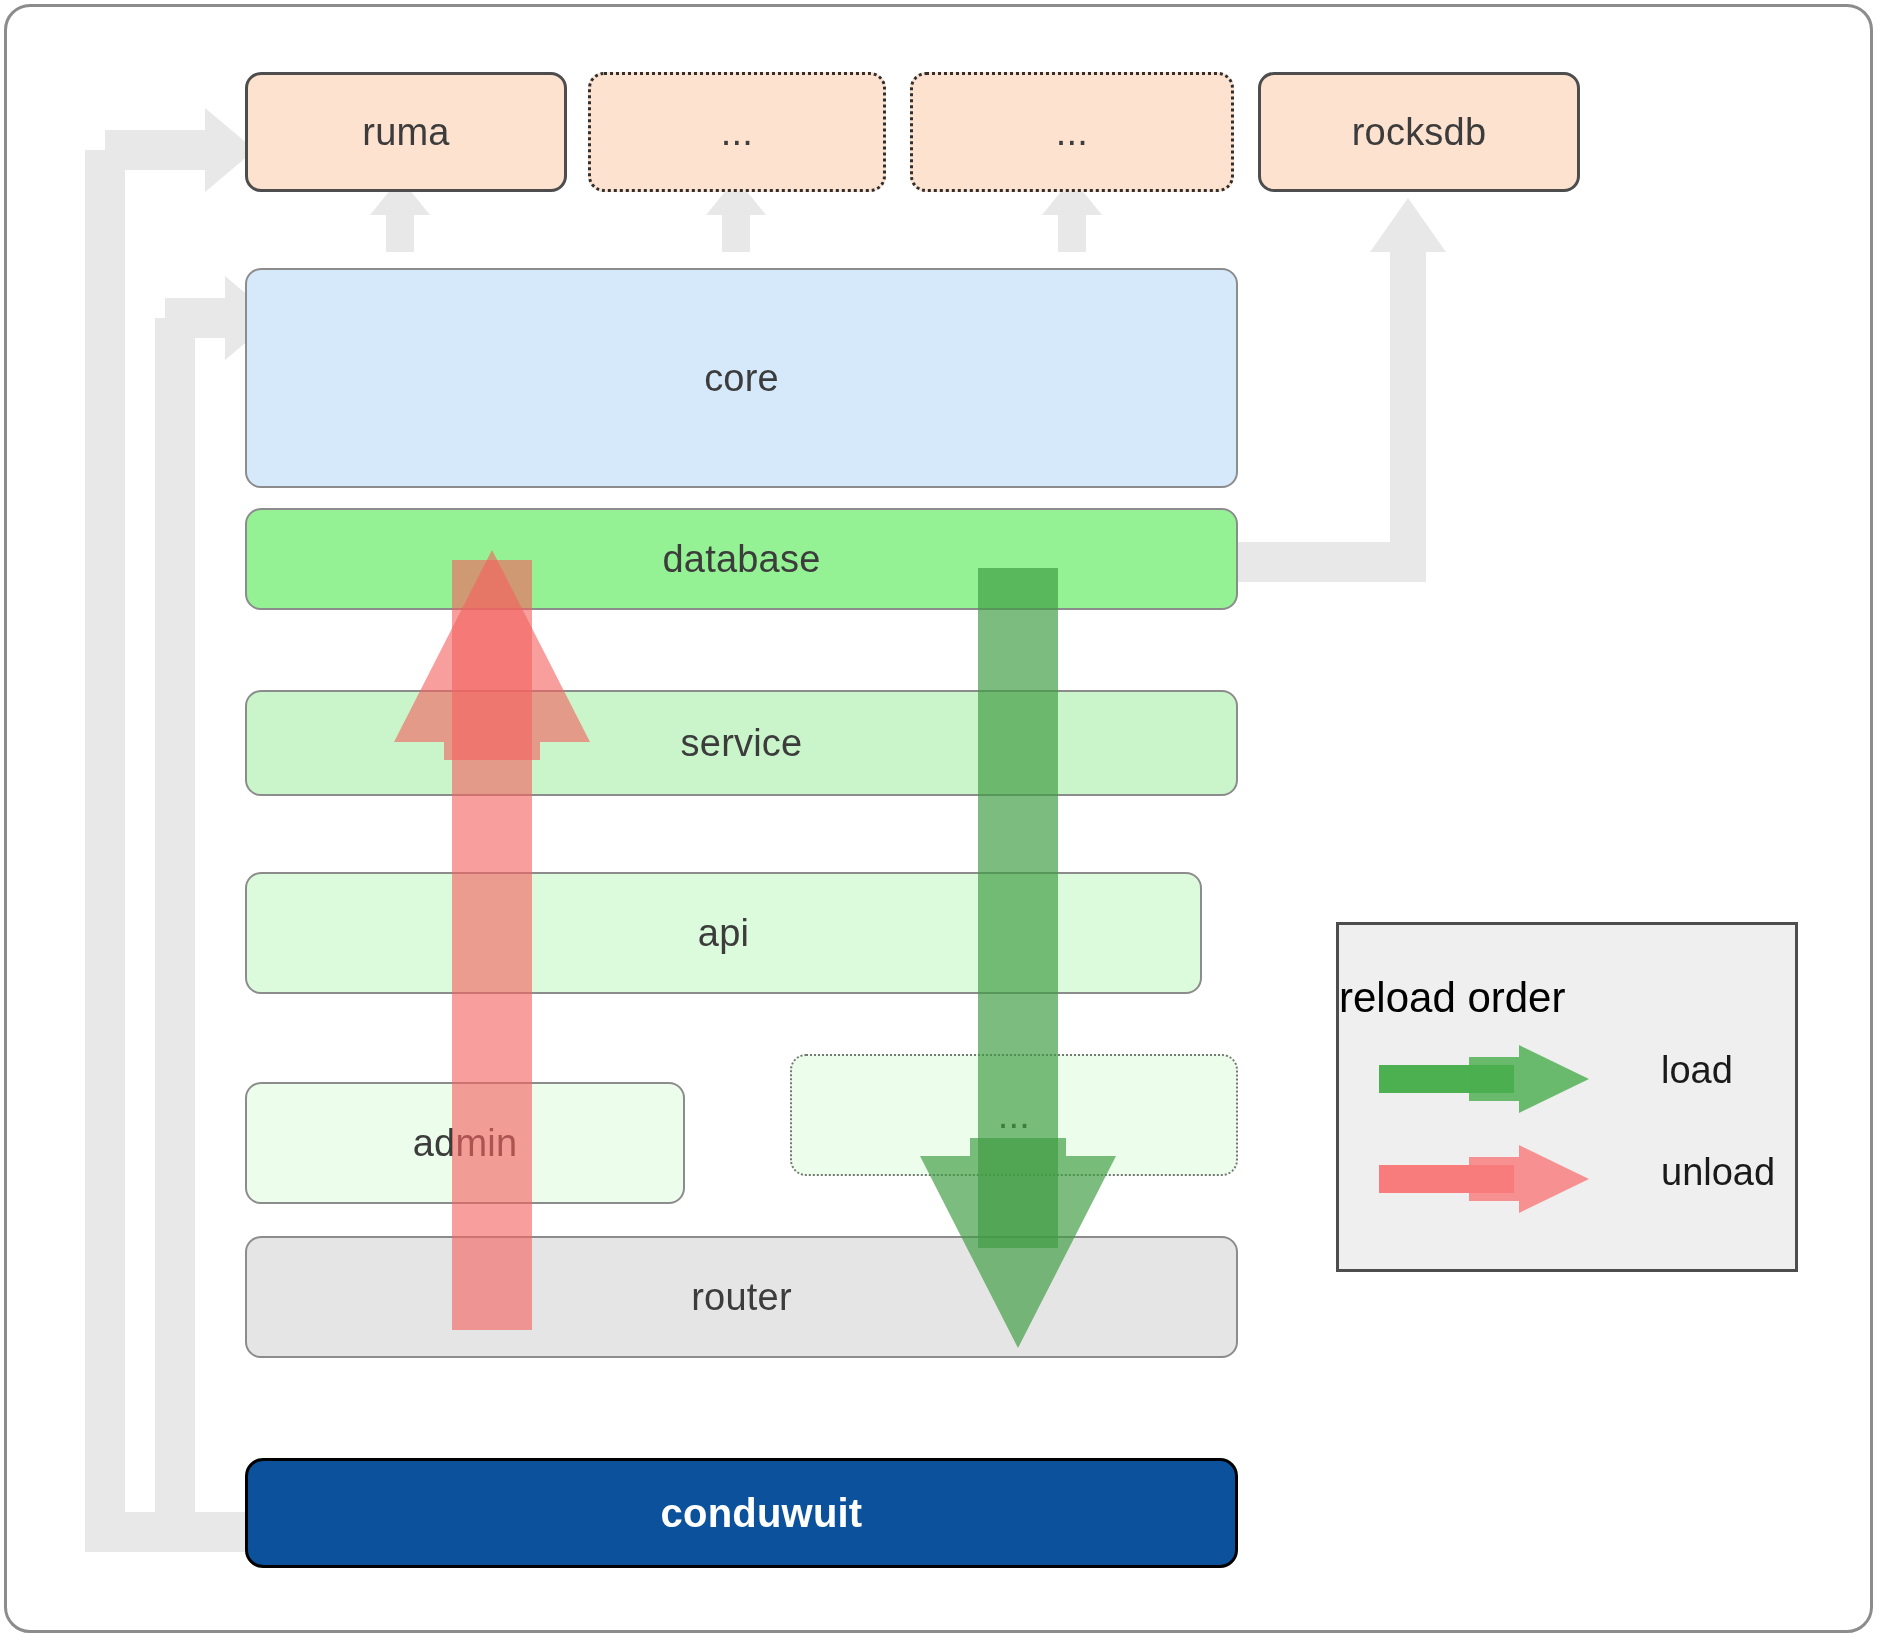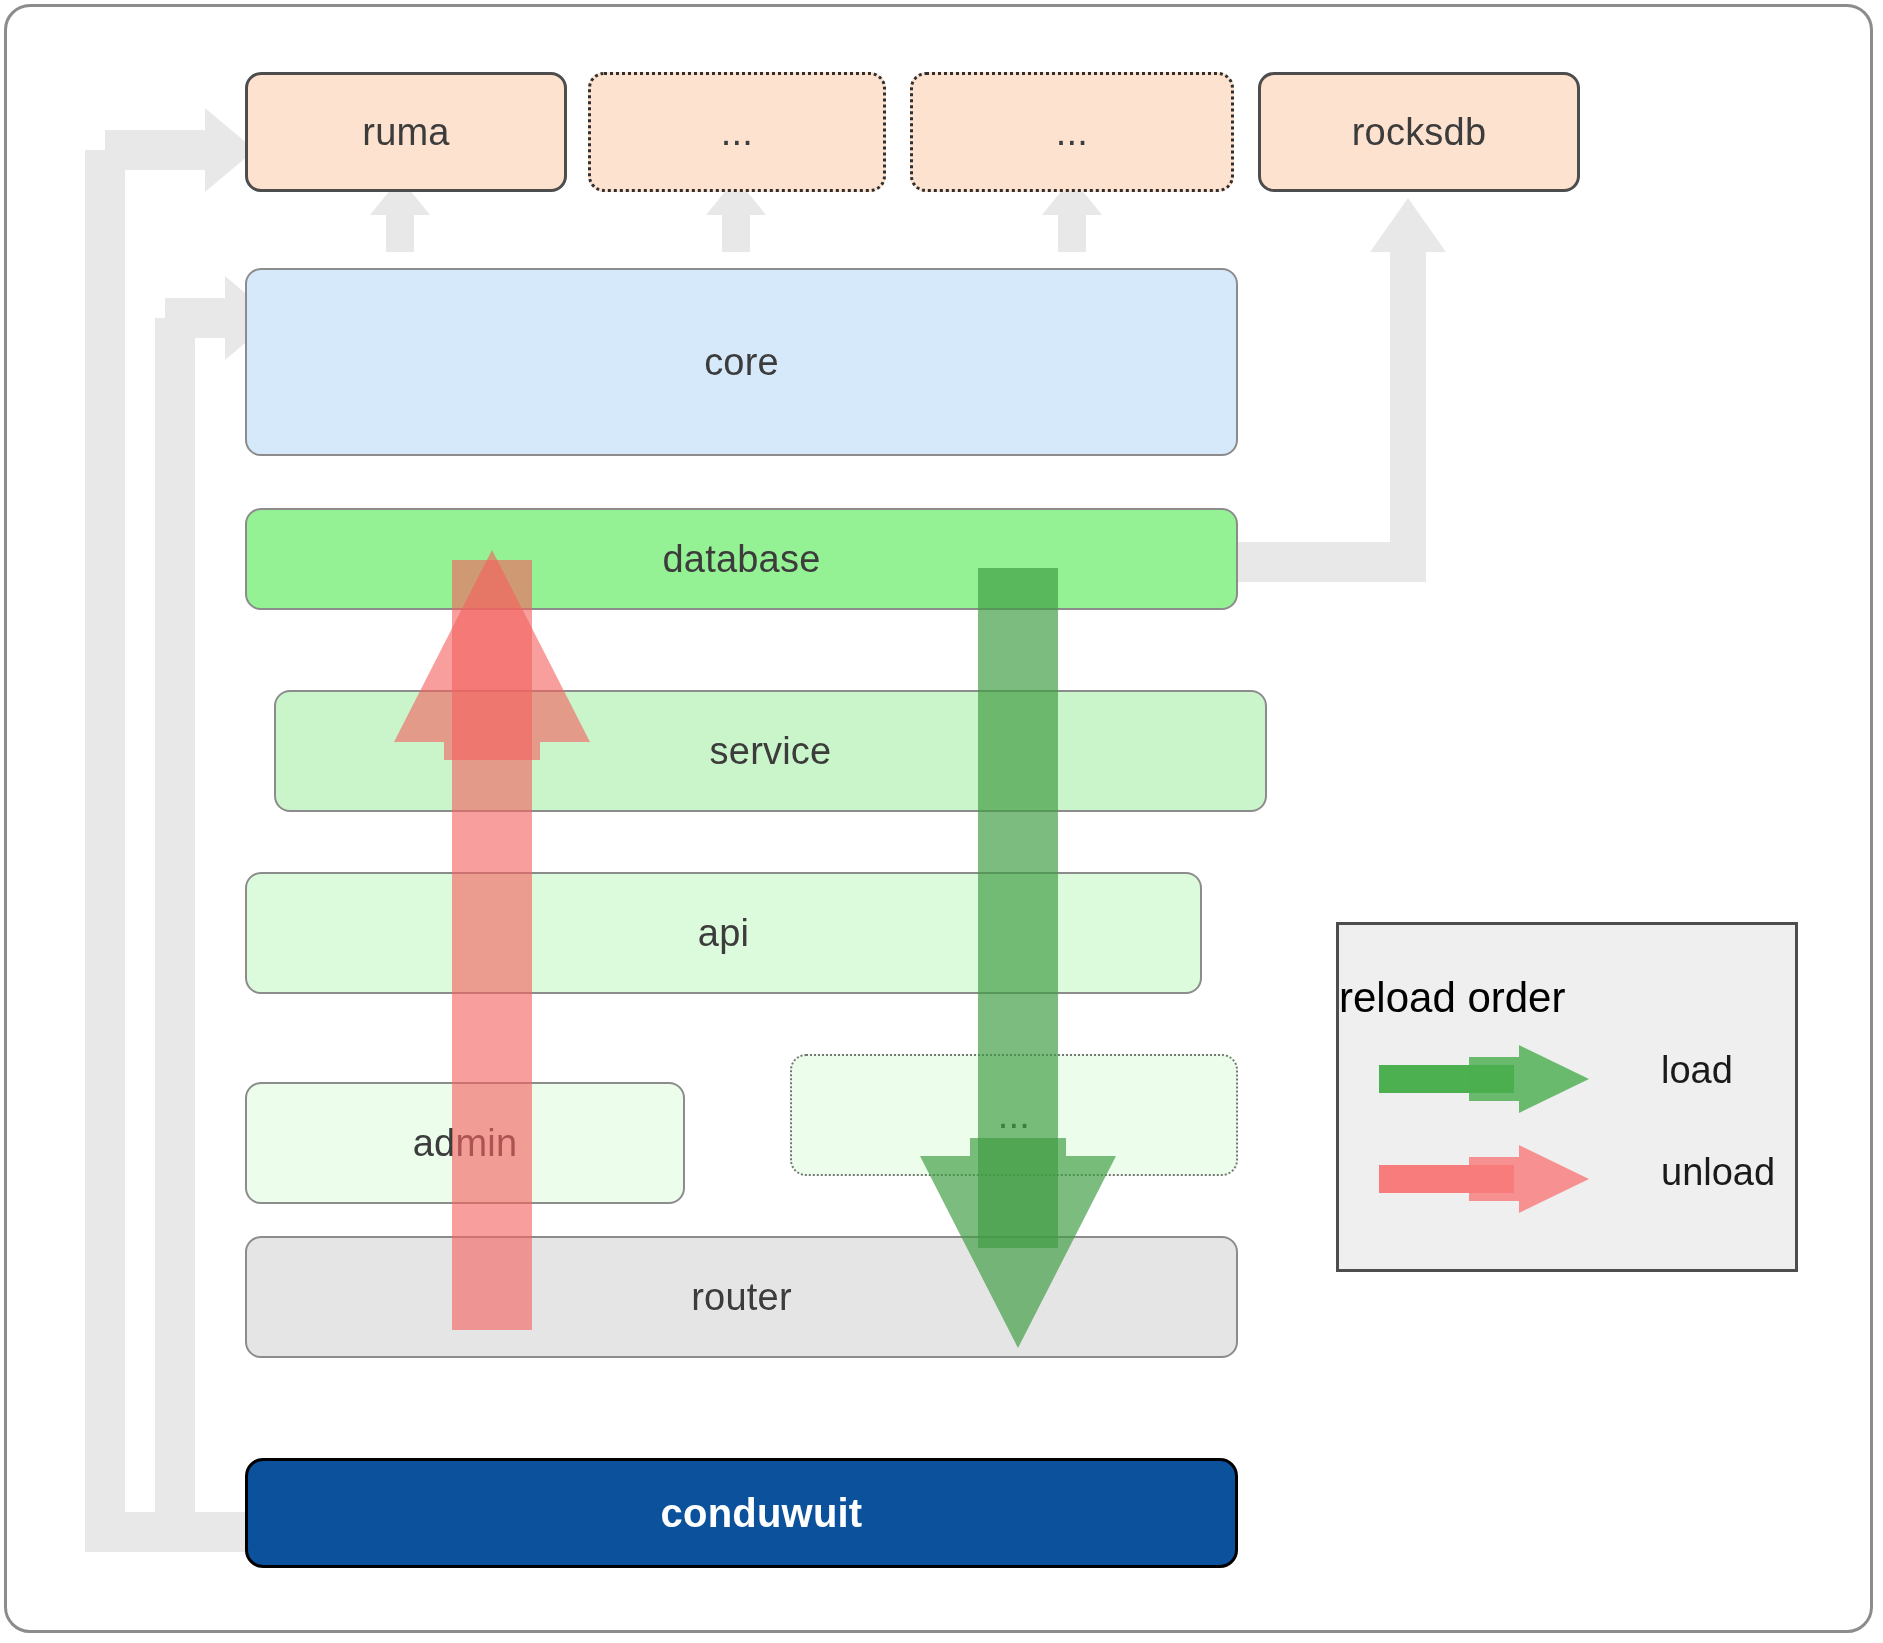--- a/index.html
+++ b/index.html
@@ -151,29 +151,29 @@
   <div class="node dep dotted" style="left:588px; width:298px;">
     <span class="dots">...</span>
   </div>
   <div class="node dep dotted" style="left:910px; width:324px;">
     <span class="dots">...</span>
   </div>
   <div class="node dep" style="left:1258px; width:322px;">
     <span>rocksdb</span>
   </div>
 
-  <div class="node stack core" style="left:245px; width:993px; top:268px; height:188px;">
+  <div class="node stack core" style="left:245px; width:993px; top:268px; height:220px;">
     <span>core</span>
   </div>
 
   <div class="node stack database" style="left:245px; width:993px; top:508px; height:102px;">
     <span>database</span>
   </div>
 
-  <div class="node stack service" style="left:245px; width:993px; top:690px; height:122px;margin-left:29px;">
+  <div class="node stack service" style="left:245px; width:993px; top:690px; height:106px;">
     <span>service</span>
   </div>
 
   <div class="node stack api" style="left:245px; width:957px; top:872px; height:122px;">
     <span>api</span>
   </div>
 
   <div class="node stack admin" style="left:245px; width:440px; top:1082px; height:122px;">
     <span>admin</span>
   </div>

